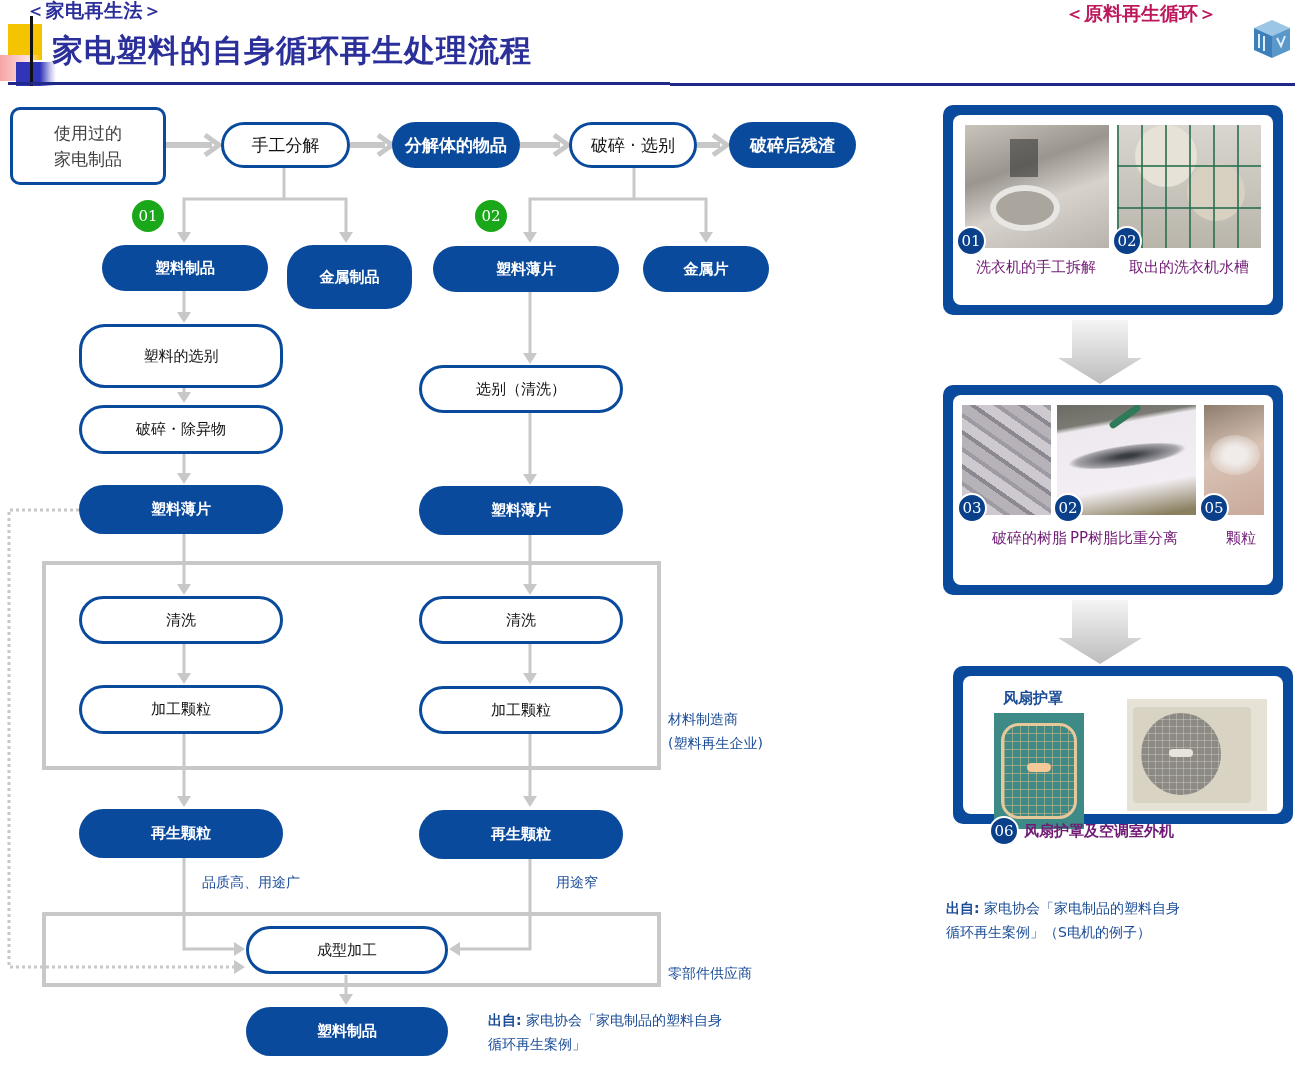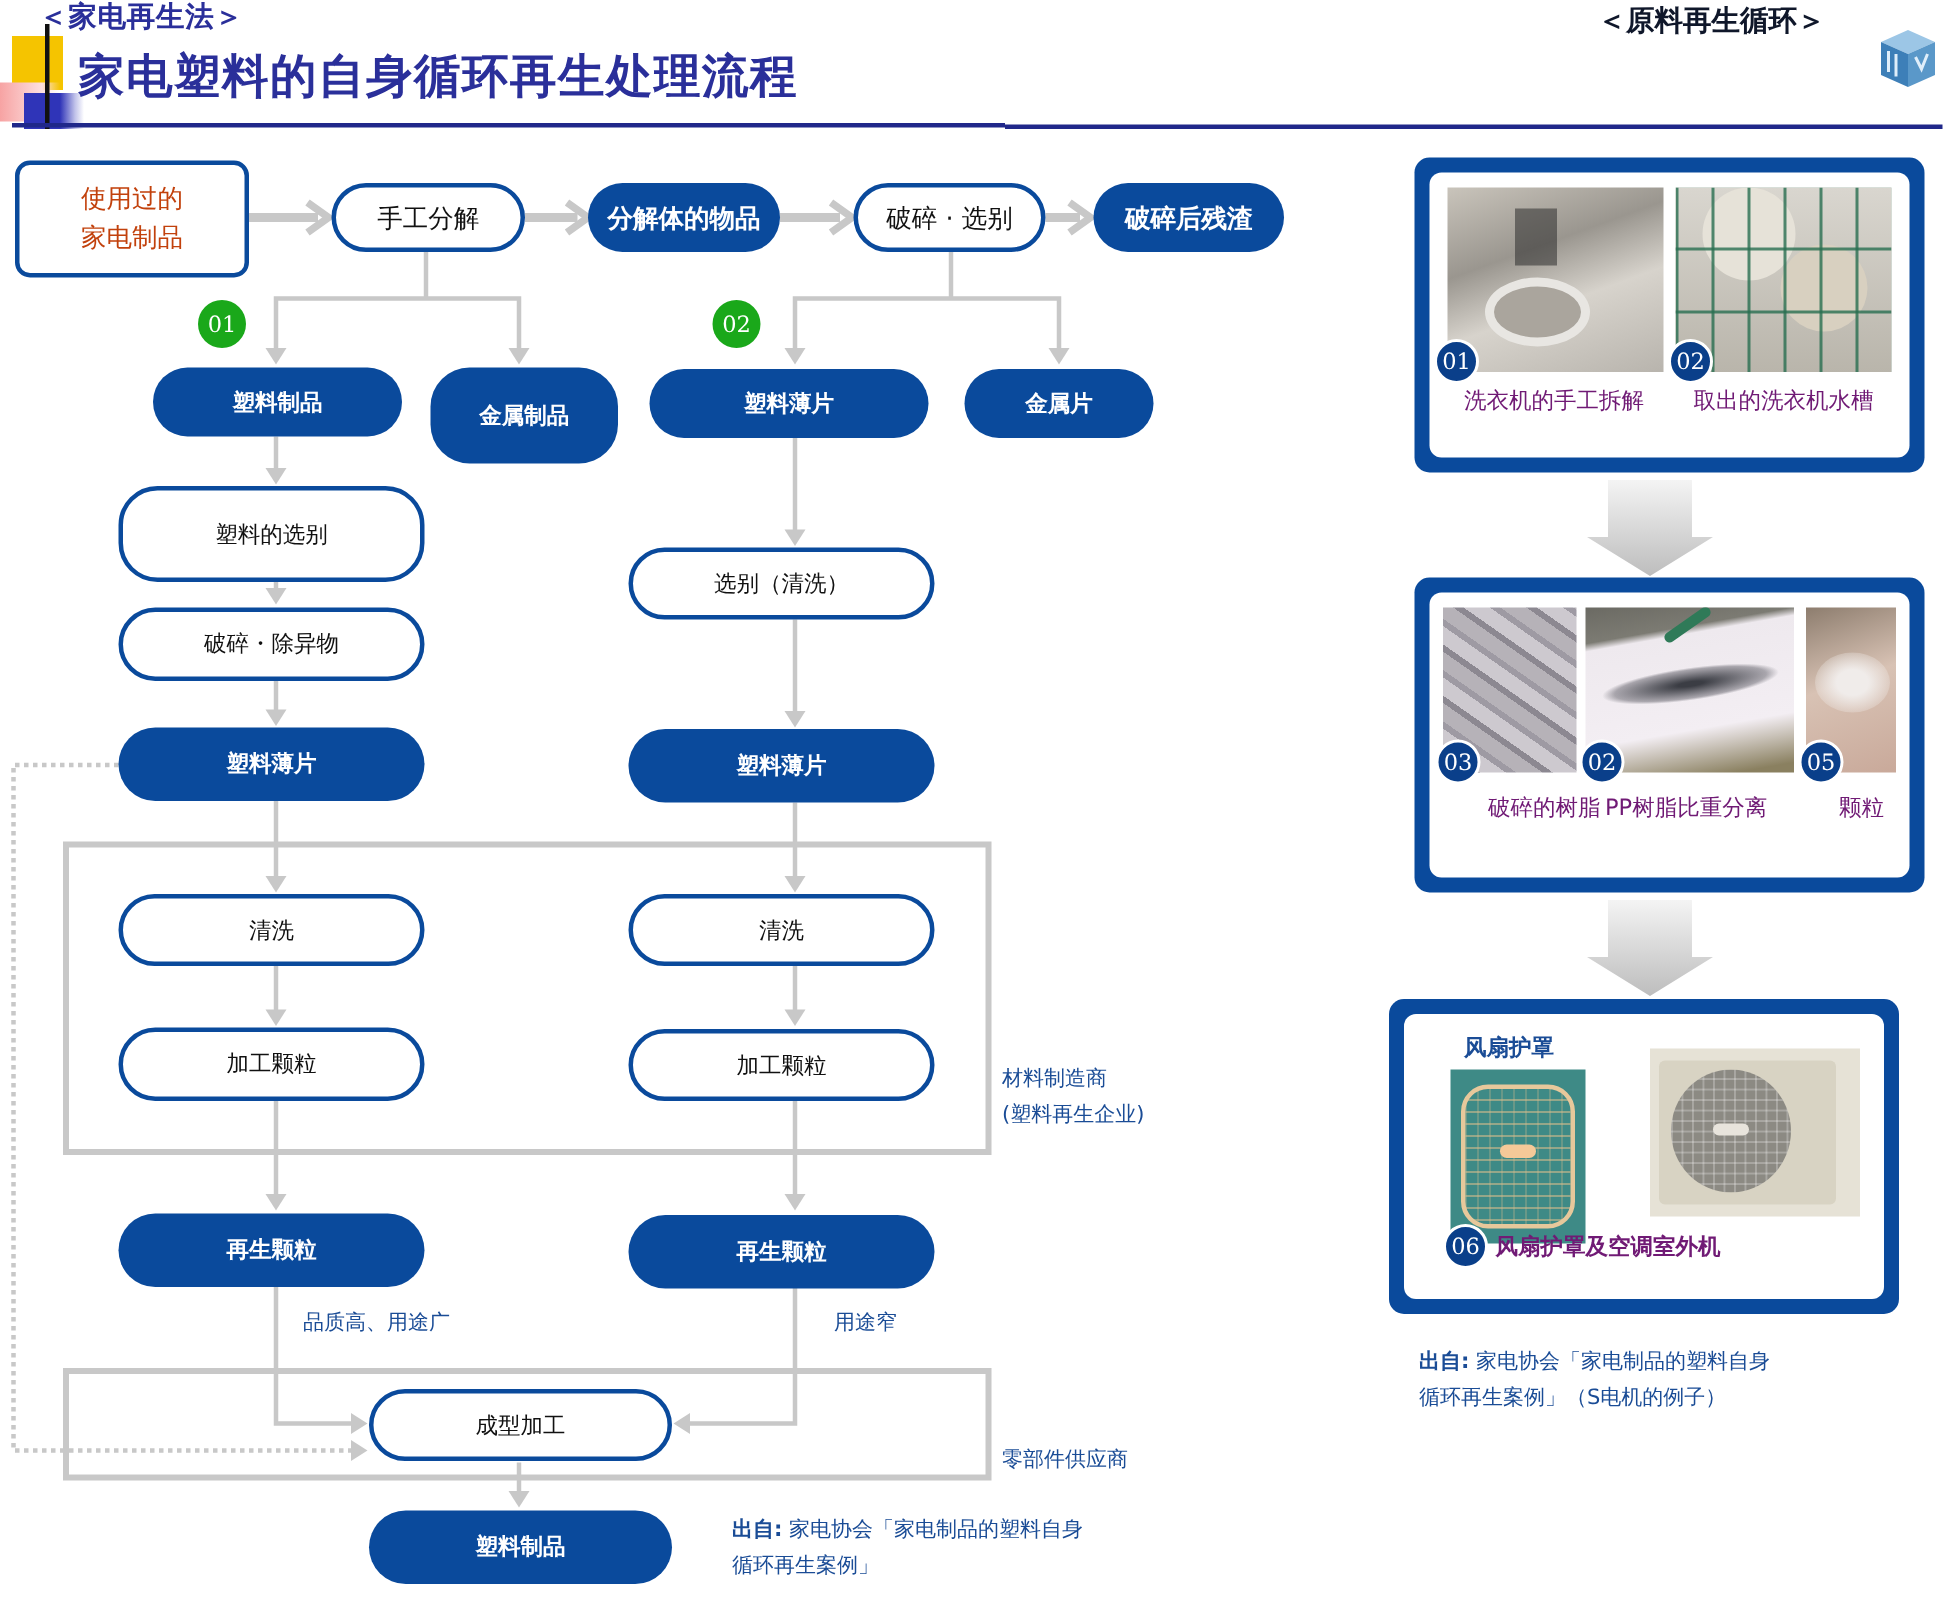--- a/index.html
+++ b/index.html
@@ -9,28 +9,28 @@
 
   
   .deco-yellow { left: 8px; top: 24px; width: 34px; height: 36px; background: #f5c400; }
   .deco-pink { left: 0; top: 55px; width: 40px; height: 26px; background: linear-gradient(90deg, #f7a3a3, #fde0e0 70%, rgba(255,255,255,0)); }
   .deco-blue { left: 16px; top: 62px; width: 40px; height: 24px; background: linear-gradient(90deg, #2f34b8 60%, rgba(47,52,184,0.3) 85%, rgba(255,255,255,0)); }
   .deco-vline { left: 30px; top: 16px; width: 3px; height: 70px; background: #111; }
   .header-rule { left: 8px; top: 82px; width: 662px; height: 3px; background: #20288a; }
   .header-rule-right { left: 670px; top: 83px; width: 625px; height: 3px; background: #20288a; }
   .sub-title-left { left: 26px; top: -2px; font-size: 19px; font-weight: bold; color: #2a2f9a; letter-spacing: 0.5px; }
   .main-title { left: 52px; top: 30px; font-size: 31px; font-weight: bold; color: #2a2f9a; letter-spacing: 1px; }
-  .sub-title-right { left: 1065px; top: 1px; font-size: 19px; font-weight: bold; color: #0f172a; }
+  .sub-title-right { left: 1065px; top: 1px; font-size: 19px; font-weight: bold; color: #be185d; }
   .logo-cube { left: 1250px; top: 18px; width: 44px; height: 42px; }
 
   
   .node { position: absolute; display: flex; align-items: center; justify-content: center; text-align: center; font-size: 15px; }
   .pill-filled { background: #0a4a9c; color: #fff; border-radius: 26px; font-weight: bold; }
   .pill-outline { background: #fff; color: #111; border: 3px solid #0a4a9c; border-radius: 26px; }
-  .rect-outline { background: #fff; color: #c2410c; border: 3px solid #0a4a9c; border-radius: 10px; line-height: 1.55; font-size: 17px; }
+  .rect-outline { background: #fff; color: #404040; border: 3px solid #0a4a9c; border-radius: 10px; line-height: 1.55; font-size: 17px; }
   .big { font-size: 17px; }
 
   .badge-green { position: absolute; width: 32px; height: 32px; border-radius: 50%; background: #1aa81a; color: #fff; font-family: "DejaVu Serif", "Liberation Serif", serif; font-size: 15px; display: flex; align-items: center; justify-content: center; }
   .badge-navy { position: absolute; width: 30px; height: 30px; border-radius: 50%; background: #0a3f8a; color: #fff; border: 2px solid #fff; font-family: "DejaVu Serif", "Liberation Serif", serif; font-size: 15px; display: flex; align-items: center; justify-content: center; }
 
   .note-blue { position: absolute; color: #1a4c96; font-size: 14px; line-height: 24px; }
   .note-blue b { font-weight: bold; }
 
   svg.flow { position: absolute; left: 0; top: 0; width: 1303px; height: 1080px; pointer-events: none; }
 
@@ -265,21 +265,21 @@
     <div class="caption" style="left:19px;top:134px;margin-left:20px;">破碎的树脂</div>
     <div class="caption" style="left:117px;top:134px;">PP树脂比重分离</div>
     <div class="caption" style="left:273px;top:134px;">颗粒</div>
   </div>
 </div>
 
 <svg class="down-arrow" style="left:1058px;top:600px;" viewBox="0 0 84 64">
   <polygon points="14,0 70,0 70,38 84,38 42,64 0,38 14,38" fill="url(#ga)"></polygon>
 </svg>
 
-<div class="panel" style="left:926px;top:666px;width:340px;height:210px;">
+<div class="panel" style="left:953px;top:666px;width:340px;height:158px;">
   <div class="panel-inner">
     <div class="note-blue" style="left:40px;top:10px;font-size:15px;font-weight:bold;color:#1a4c96;">风扇护罩</div>
     <div class="photo" style="left:31px;top:37px;width:90px;height:116px;background:#3e8a86;">
       <div style="position:absolute;left:7px;top:10px;width:76px;height:96px;border:3px solid #e7c89b;border-radius:18px;background-image:linear-gradient(90deg,rgba(220,190,140,.55) 1px,transparent 1px),linear-gradient(0deg,rgba(220,190,140,.55) 1px,transparent 1px);background-size:8px 8px;"></div>
       <div style="position:absolute;left:33px;top:50px;width:24px;height:9px;border-radius:5px;background:#f5c998;"></div>
     </div>
     <div class="photo" style="left:164px;top:23px;width:140px;height:112px;background:#e6e2d6;">
       <div style="position:absolute;left:6px;top:8px;width:118px;height:96px;background:#d8d3c3;border-radius:4px;"></div>
       <div style="position:absolute;left:14px;top:14px;width:80px;height:82px;border-radius:50%;background:#8c8a83;background-image:linear-gradient(90deg,rgba(255,255,255,.25) 1px,transparent 1px),linear-gradient(0deg,rgba(255,255,255,.25) 1px,transparent 1px);background-size:7px 7px;"></div>
       <div style="position:absolute;left:42px;top:50px;width:24px;height:8px;border-radius:4px;background:#e8e4dc;"></div>

